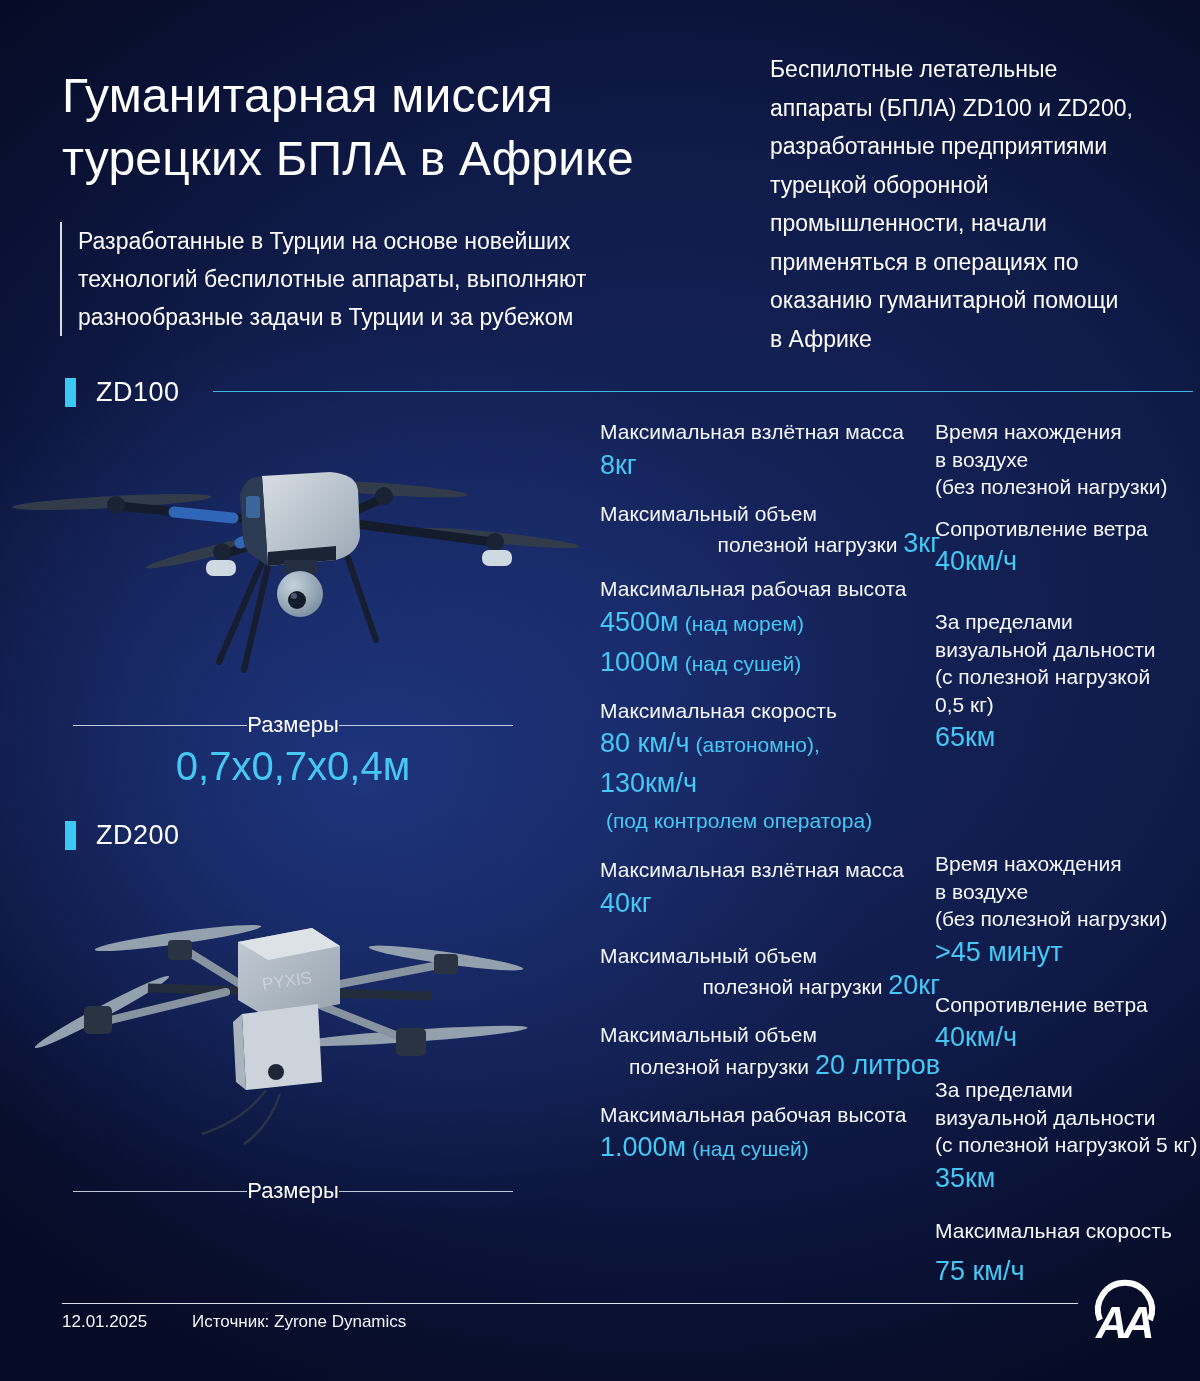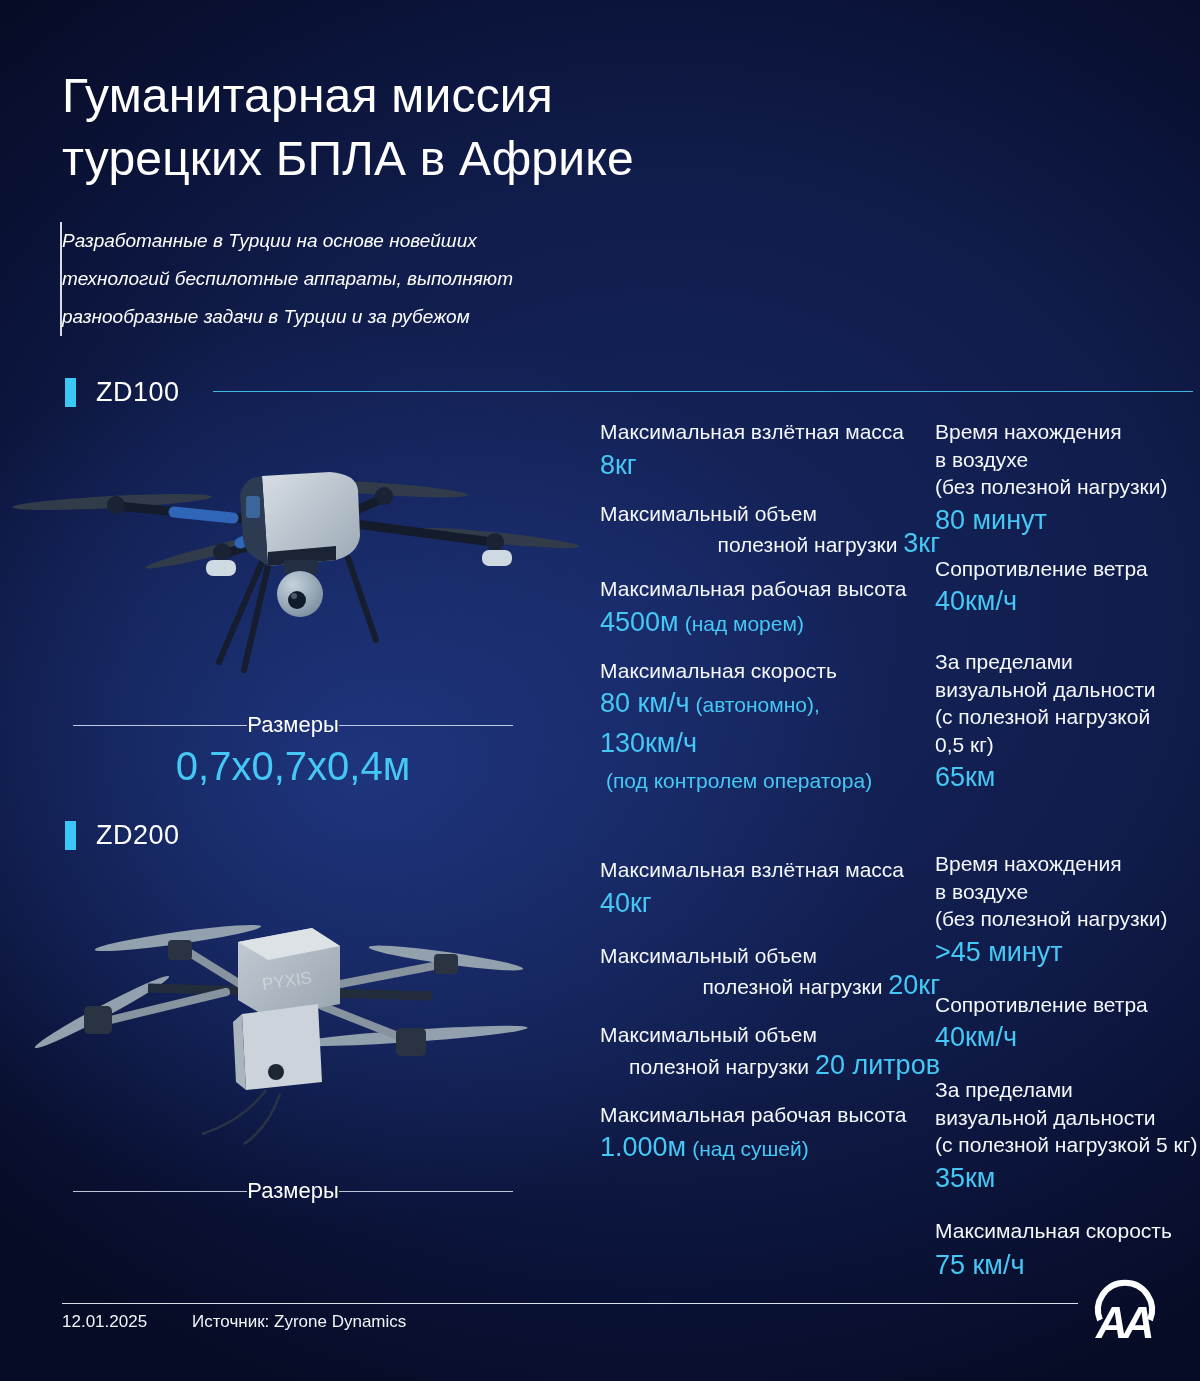--- a/index.html
+++ b/index.html
@@ -9,22 +9,22 @@
     font-family:"Liberation Sans", sans-serif; color:#ffffff;
     background:
       radial-gradient(ellipse 62% 46% at 30% 56%, rgba(40,70,160,.55) 0%, rgba(40,70,160,0) 72%),
       radial-gradient(ellipse 80% 60% at 55% 45%, #16255e 0%, #101c4a 55%, #0a1236 80%, #070c26 100%);
   }
   .abs{ position:absolute; }
 
   
   .title-line{ font-size:48px; line-height:63px; font-weight:500; letter-spacing:.2px; }
   .subtitle{
-    font-size:19px; line-height:38px; white-space:pre-line;
-    border-left:2px solid rgba(255,255,255,.85); font-weight:400;font-style:italic;
+    font-size:23px; line-height:38px; white-space:pre-line;
+    border-left:2px solid rgba(255,255,255,.85); padding-left:16px; font-weight:400;
   }
   .intro{ font-size:23px; line-height:38.5px; white-space:pre-line; font-weight:400; }
 
   
   .section-header{ display:flex; align-items:center; }
   .marker{ width:11px; height:29px; background:#3bc8f4; margin-right:20px; }
   .section-name{ font-size:27px; letter-spacing:.5px; }
   .header-line{ height:1px; background:rgba(70,198,245,.9); }
 
   
@@ -57,20 +57,28 @@
 
   <div class="abs" style="left:62px; top:64px;">
     <div class="title-line">Гуманитарная миссия</div>
     <div class="title-line">турецких БПЛА в Африке</div>
   </div>
 
   <div class="abs subtitle" style="left:60px; top:222px; width:580px;">Разработанные в Турции на основе новейших
 технологий беспилотные аппараты, выполняют
 разнообразные задачи в Турции и за рубежом</div>
 
+  <div class="abs intro" style="left:770px; top:50px; width:410px;">Беспилотные летательные
+аппараты (БПЛА) ZD100 и ZD200,
+разработанные предприятиями
+турецкой оборонной
+промышленности, начали
+применяться в операциях по
+оказанию гуманитарной помощи
+в Африке</div>
 
   <div class="abs section-header" style="left:65px; top:377px;">
     <div class="marker"></div>
     <div class="section-name">ZD100</div>
   </div>
   <div class="abs header-line" style="left:213px; top:391px; width:980px;"></div>
 
   <svg class="abs" style="left:0; top:432px;" width="580" height="292" viewBox="0 0 580 292" role="img">
     <defs>
       <linearGradient id="zd100body" x1="0" y1="0" x2="1" y2="1">
@@ -141,35 +149,35 @@
       <div class="spec-label">Максимальная взлётная масса</div>
       <div class="spec-value"><span class="big">8кг</span></div>
     </div>
     <div class="spec">
       <div class="spec-label">Максимальный объем</div>
       <div class="mixed"><span>полезной нагрузки </span><span class="big">3кг</span></div>
     </div>
     <div class="spec">
       <div class="spec-label">Максимальная рабочая высота</div>
       <div class="spec-value"><span class="big">4500м</span><span class="note">(над морем)</span></div>
+      <div class="spec-value"><span class="big">1000м</span><span class="note">(над сушей)</span></div>
     </div>
     <div class="spec">
       <div class="spec-label">Максимальная скорость</div>
       <div class="spec-value"><span class="big">80 км/ч</span><span class="note">(автономно),</span></div>
       <div class="spec-value"><span class="big">130км/ч</span></div>
       <div class="note-line">(под контролем оператора)</div>
     </div>
   </div>
 
   <div class="abs speccol col-tight" style="left:935px; top:418px; width:260px;">
     <div class="spec">
       <div class="spec-label">Время нахождения
 в воздухе
 (без полезной нагрузки)</div>
-      <div class="spec-value"><span class="big">80 минут</span></div>
     </div>
     <div class="spec">
       <div class="spec-label">Сопротивление ветра</div>
       <div class="spec-value"><span class="big">40км/ч</span></div>
     </div>
     <div class="spec mt-extra">
       <div class="spec-label">За пределами
 визуальной дальности
 (с полезной нагрузкой
 0,5 кг)</div>
@@ -263,21 +271,21 @@
       <div class="spec-value"><span class="big">40км/ч</span></div>
     </div>
     <div class="spec">
       <div class="spec-label">За пределами
 визуальной дальности
 (с полезной нагрузкой 5 кг)</div>
       <div class="spec-value"><span class="big">35км</span></div>
     </div>
     <div class="spec">
       <div class="spec-label">Максимальная скорость</div>
-      <div class="spec-value" style="margin-top:4px;"><span class="big">75 км/ч</span></div>
+      <div class="spec-value" style="margin-top:10px;"><span class="big">75 км/ч</span></div>
     </div>
   </div>
 
   <div class="abs footer-line" style="left:62px; top:1303px; width:1016px;"></div>
   <div class="abs footer-text" style="left:62px; top:1312px;">12.01.2025</div>
   <div class="abs footer-text" style="left:192px; top:1312px;">Источник: Zyrone Dynamics</div>
 
   <svg class="abs" style="left:1086px; top:1276px;" width="78" height="72" viewBox="0 0 78 72" role="img">
     <path d="M14,44 A27,27 0 1 1 64,44" fill="none" stroke="#ffffff" stroke-width="6"></path>
     <text x="10" y="62" font-size="44" font-weight="bold" font-style="italic" letter-spacing="-5" fill="#ffffff" font-family="Liberation Sans, sans-serif">AA</text>

